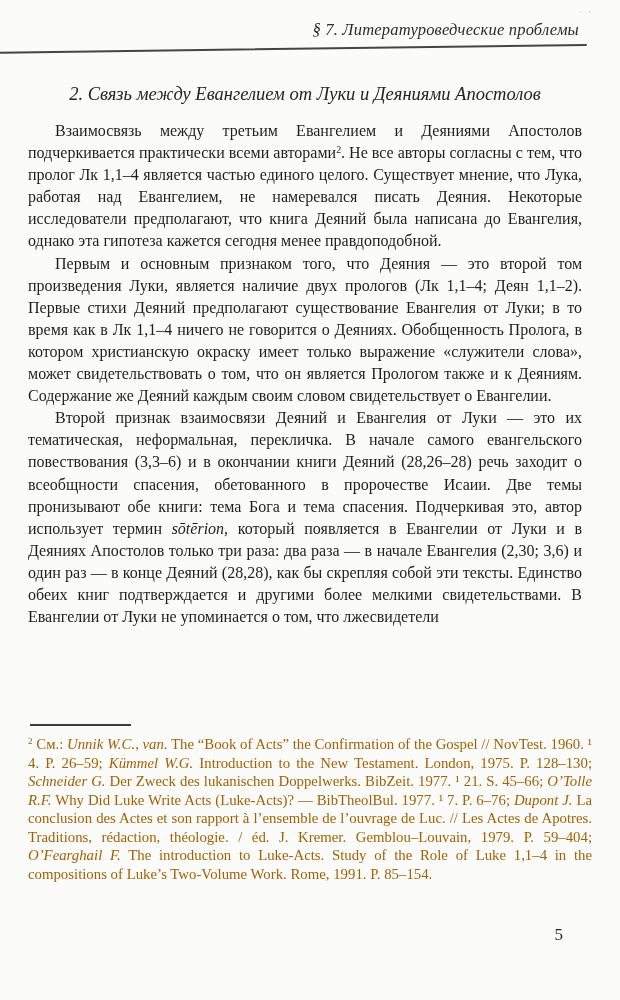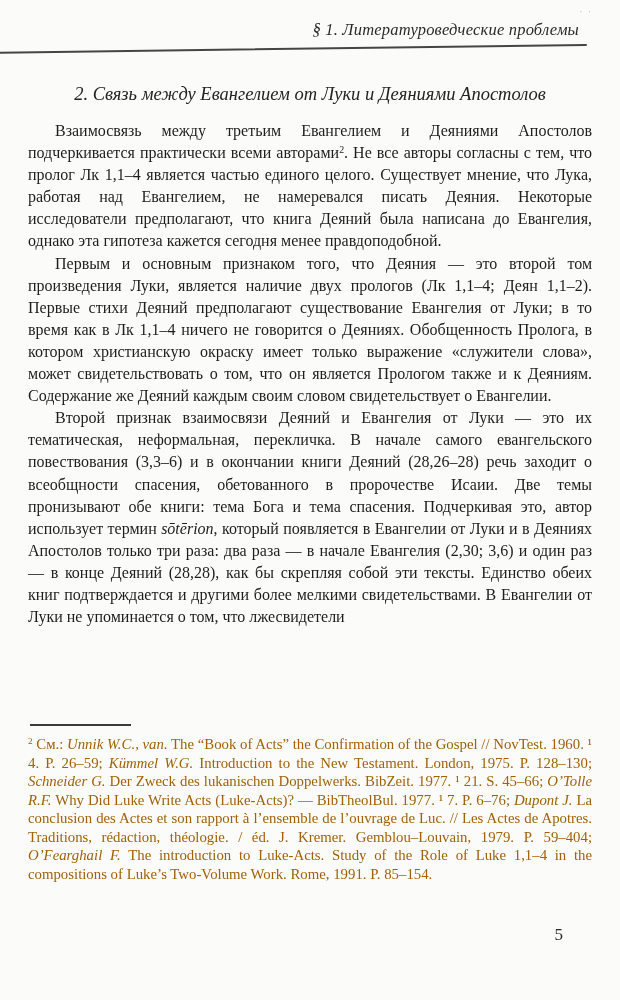--- a/index.html
+++ b/index.html
@@ -45,21 +45,21 @@
     right: 24px;
     color: #b9b9b4;
     font-size: 10px;
     letter-spacing: 5px;
   }
   
   .content {
     position: absolute;
     top: 0;
     left: 0;
-    right: 0;
+    right: 10px;
     padding: 84px 28px 0 28px;
   }
   .section-title {
     margin: 0 0 15px 0;
     font-style: italic;
     font-weight: normal;
     font-size: 18.5px;
     text-align: center;
     color: #242424;
   }
@@ -111,21 +111,21 @@
     color: #2b2b2b;
   }
 </style>
 </head>
 <body>
 
 <div class="page">
 
   <div class="scan-noise">··</div>
 
-  <div class="running-header">§ 1. Литературоведческие проблемы</div>
+  <div class="running-header">§ 7. Литературоведческие проблемы</div>
   <div class="header-rule"></div>
 
   <div class="content">
     <h2 class="section-title">2. Связь между Евангелием от Луки и Деяниями Апостолов</h2>
 
     <div class="body-text">
       <p><span>Взаимосвязь между третьим Евангелием и Деяниями Апосто­лов подчеркивается практически всеми авторами</span><sup>2</sup><span>. Не все авторы согласны с тем, что пролог Лк 1,1–4 является частью единого целого. Существует мнение, что Лука, работая над Евангелием, не намере­вался писать Деяния. Некоторые исследователи предполагают, что книга Деяний была написана до Евангелия, однако эта гипотеза ка­жется сегодня менее правдоподобной.</span></p>
       <p><span>Первым и основным признаком того, что Деяния — это второй том произведения Луки, является наличие двух прологов (Лк 1,1–4; Деян 1,1–2). Первые стихи Деяний предполагают существование Евангелия от Луки; в то время как в Лк 1,1–4 ничего не говорится о Деяниях. Обобщенность Пролога, в котором христианскую окраску имеет только выражение «служители слова», может свидетельство­вать о том, что он является Прологом также и к Деяниям. Содержа­ние же Деяний каждым своим словом свидетельствует о Евангелии.</span></p>
       <p><span>Второй признак взаимосвязи Деяний и Евангелия от Луки — это их тематическая, неформальная, перекличка. В начале самого еван­гельского повествования (3,3–6) и в окончании книги Деяний (28,26–28) речь заходит о всеобщности спасения, обетованного в про­рочестве Исаии. Две темы пронизывают обе книги: тема Бога и тема спасения. Подчеркивая это, автор использует термин </span><i>sōtērion</i><span>, кото­рый появляется в Евангелии от Луки и в Деяниях Апостолов только три раза: два раза — в начале Евангелия (2,30; 3,6) и один раз — в кон­це Деяний (28,28), как бы скрепляя собой эти тексты. Единство обе­их книг подтверждается и другими более мелкими свидетельства­ми. В Евангелии от Луки не упоминается о том, что лжесвидетели</span></p>
     </div>

